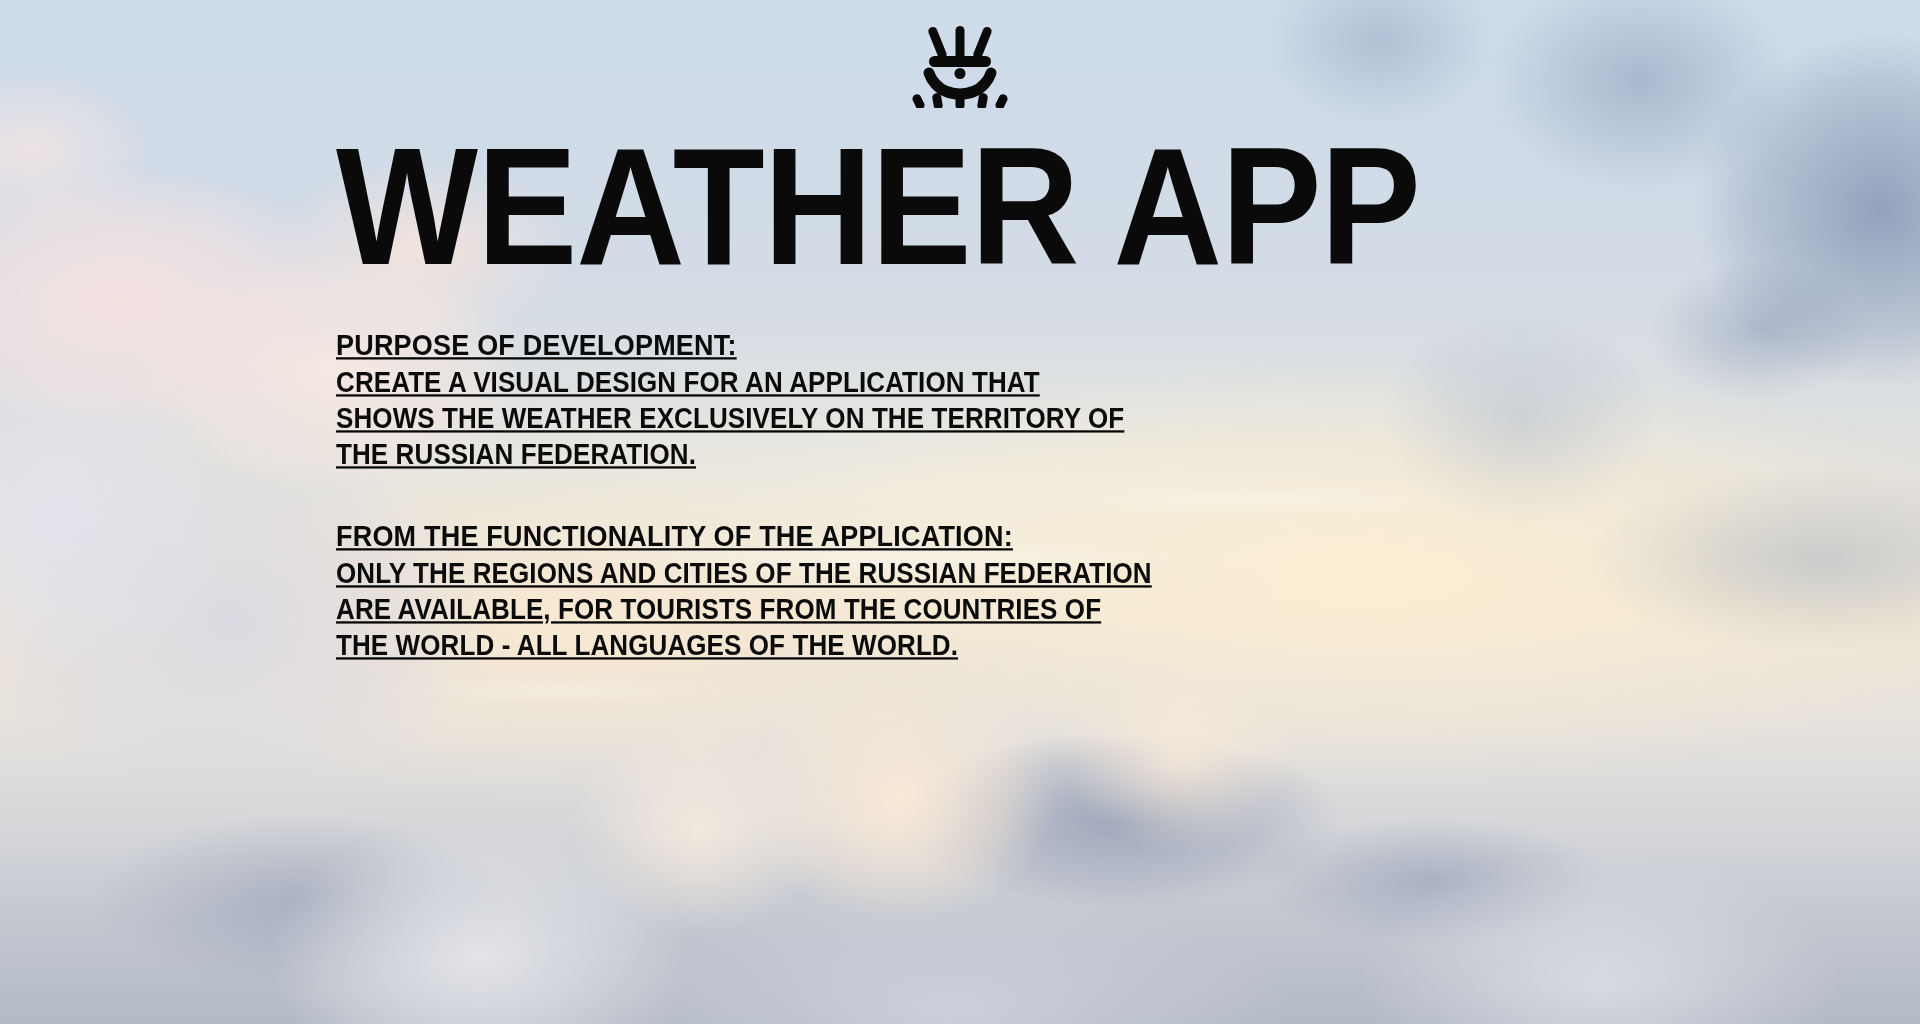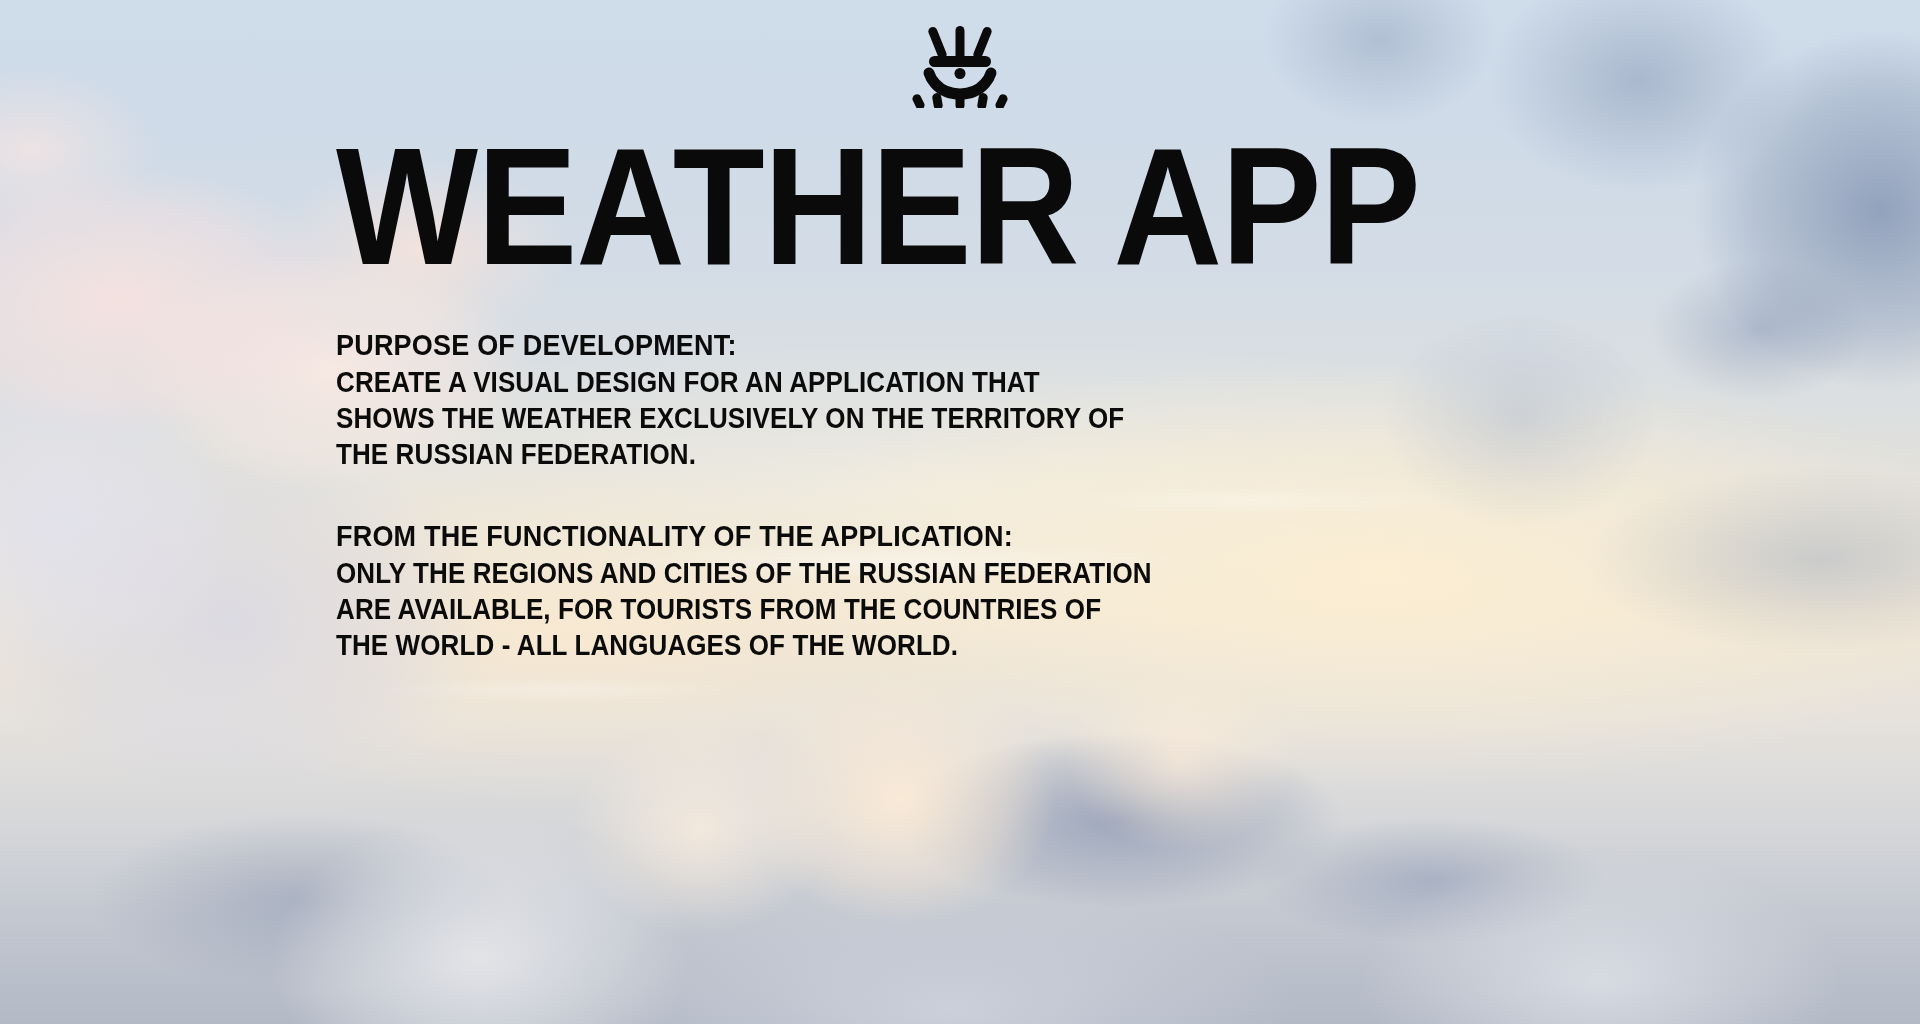--- a/index.html
+++ b/index.html
@@ -129,21 +129,21 @@
     white-space: nowrap;
   }
 
   .copy {
     position: absolute;
     left: 336px;
     top: 327px;
     width: 820px;
   }
 
-  .block { margin: 0 0 46px 0; }
+  .block { margin: 0 0 46px 0; text-decoration: underline; }
   .block:last-child { margin-bottom: 8px; }
 
   .block-heading,
   .block-line {
     margin: 0;
     color: #0b0b0b;
     font-family: "Liberation Sans Narrow", "Liberation Sans", sans-serif;
     font-weight: 700;
     white-space: nowrap;
     transform-origin: left center;

